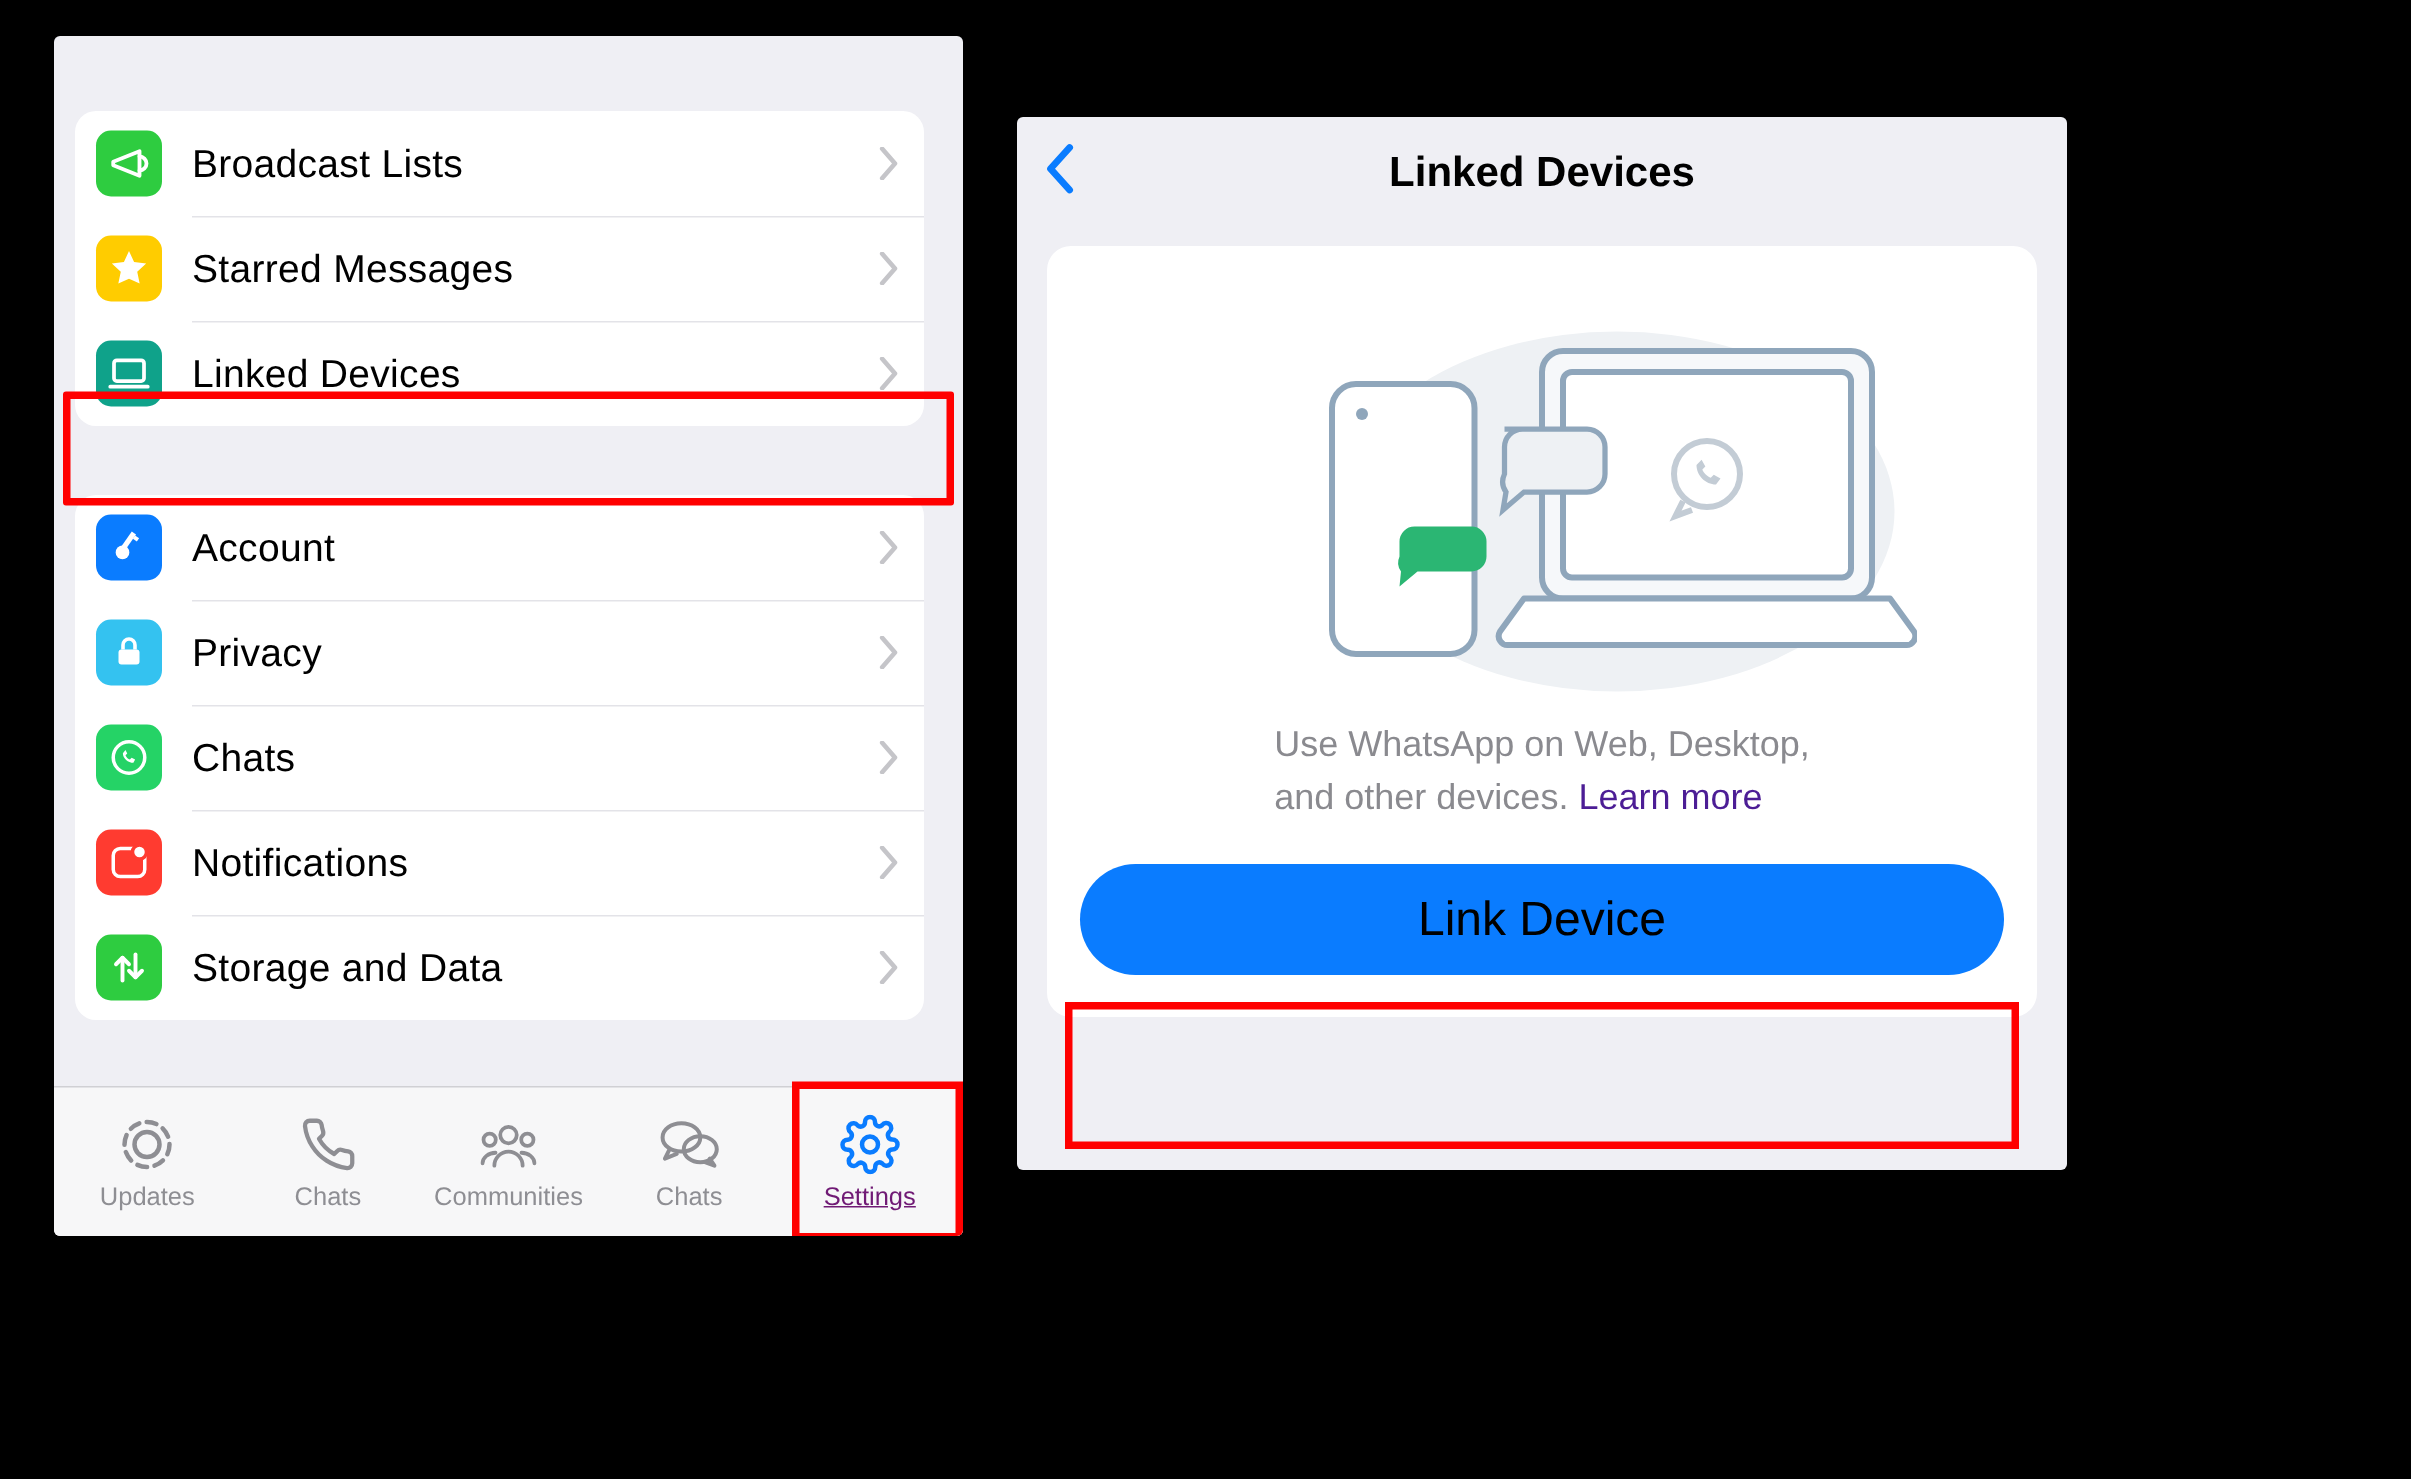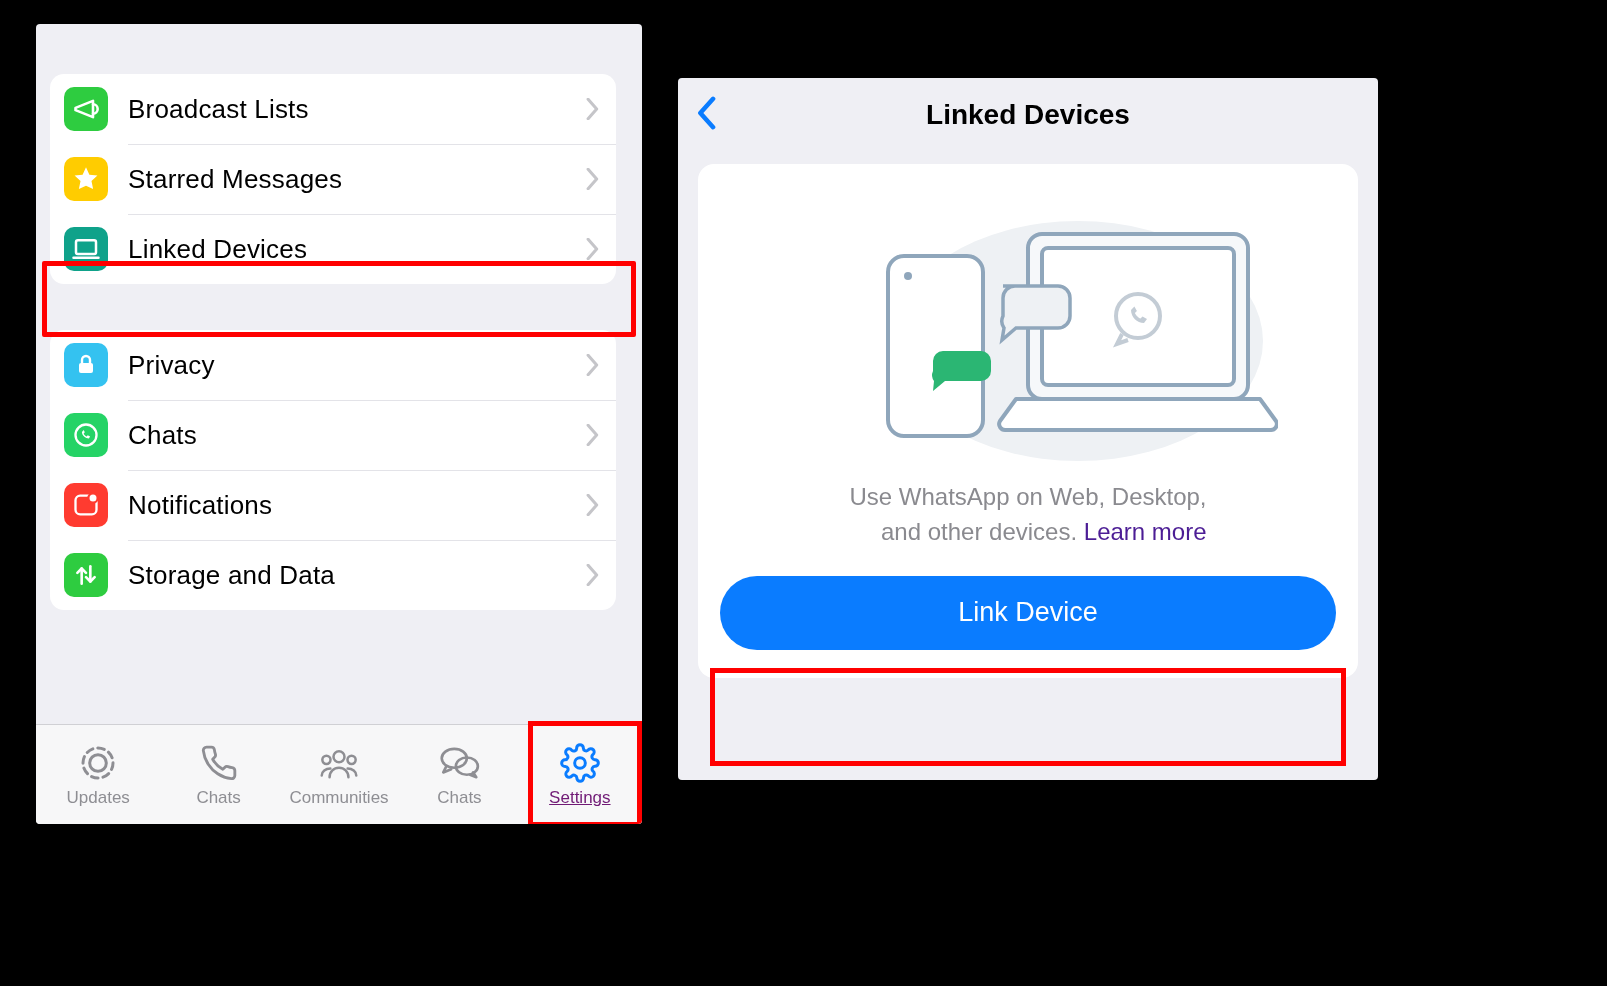--- a/index.html
+++ b/index.html
@@ -158,40 +158,40 @@
   }
 
   .illus {
     width: 500px;
     height: 280px;
     position: relative;
   }
 
   .card-text {
     margin-top: 14px;
-    text-align: right;
+    text-align: left;
     font-size: 24px;
     color: #8a8a8f;
     line-height: 1.45;
   }
   .card-text a {
     color: #4c1d95;
     text-decoration: none;
     cursor: pointer;
   }
 
   .link-btn {
     margin-top: 26px;
     width: 100%;
     background: #0a7cff;
-    color: #ffffff;
+    color: #000000;
     border: none;
     border-radius: 40px;
     height: 74px;
-    font-size: 27px;
+    font-size: 32px;
     font-weight: 500;
     cursor: pointer;
   }
 
   .highlight-btn {
     position: absolute;
     border: 5px solid #ff0000;
     left: 32px;
     width: 636px;
     top: 590px;
@@ -247,20 +247,35 @@
       <div class="row-chevron">
         <svg width="14" height="22" viewBox="0 0 10 18">
             <path d="M1 1l7 8-7 8" fill="none" stroke="#c5c5c9" stroke-width="2.5" stroke-linecap="round" stroke-linejoin="round"></path>
           </svg>
       </div>
     </div>
   </div>
 
   <div class="list-group second">
 
+    <div class="list-row">
+      <div class="row-icon" style="background:#0a7cff">
+        <svg width="26" height="26" viewBox="0 0 24 24" fill="#fff">
+          <circle cx="8" cy="15" r="4.2"></circle>
+            <rect x="10" y="2" width="3.2" height="12" transform="rotate(35 11.5 8)"></rect>
+          <rect x="15" y="5" width="3" height="2.4" transform="rotate(35 16 6)"></rect>
+        </svg>
+      </div>
+      <div class="row-label">Account</div>
+      <div class="row-chevron">
+        <svg width="14" height="22" viewBox="0 0 10 18">
+            <path d="M1 1l7 8-7 8" fill="none" stroke="#c5c5c9" stroke-width="2.5" stroke-linecap="round" stroke-linejoin="round"></path>
+          </svg>
+      </div>
+    </div>
 
     <div class="list-row">
       <div class="row-icon" style="background:#34c2f0">
         <svg width="24" height="24" viewBox="0 0 24 24" fill="#fff">
           <rect x="5" y="10" width="14" height="10" rx="2"></rect>
             <path d="M8 10V7a4 4 0 0 1 8 0v3" fill="none" stroke="#fff" stroke-width="2.4"></path>
         </svg>
       </div>
       <div class="row-label">Privacy</div>
       <div class="row-chevron">

